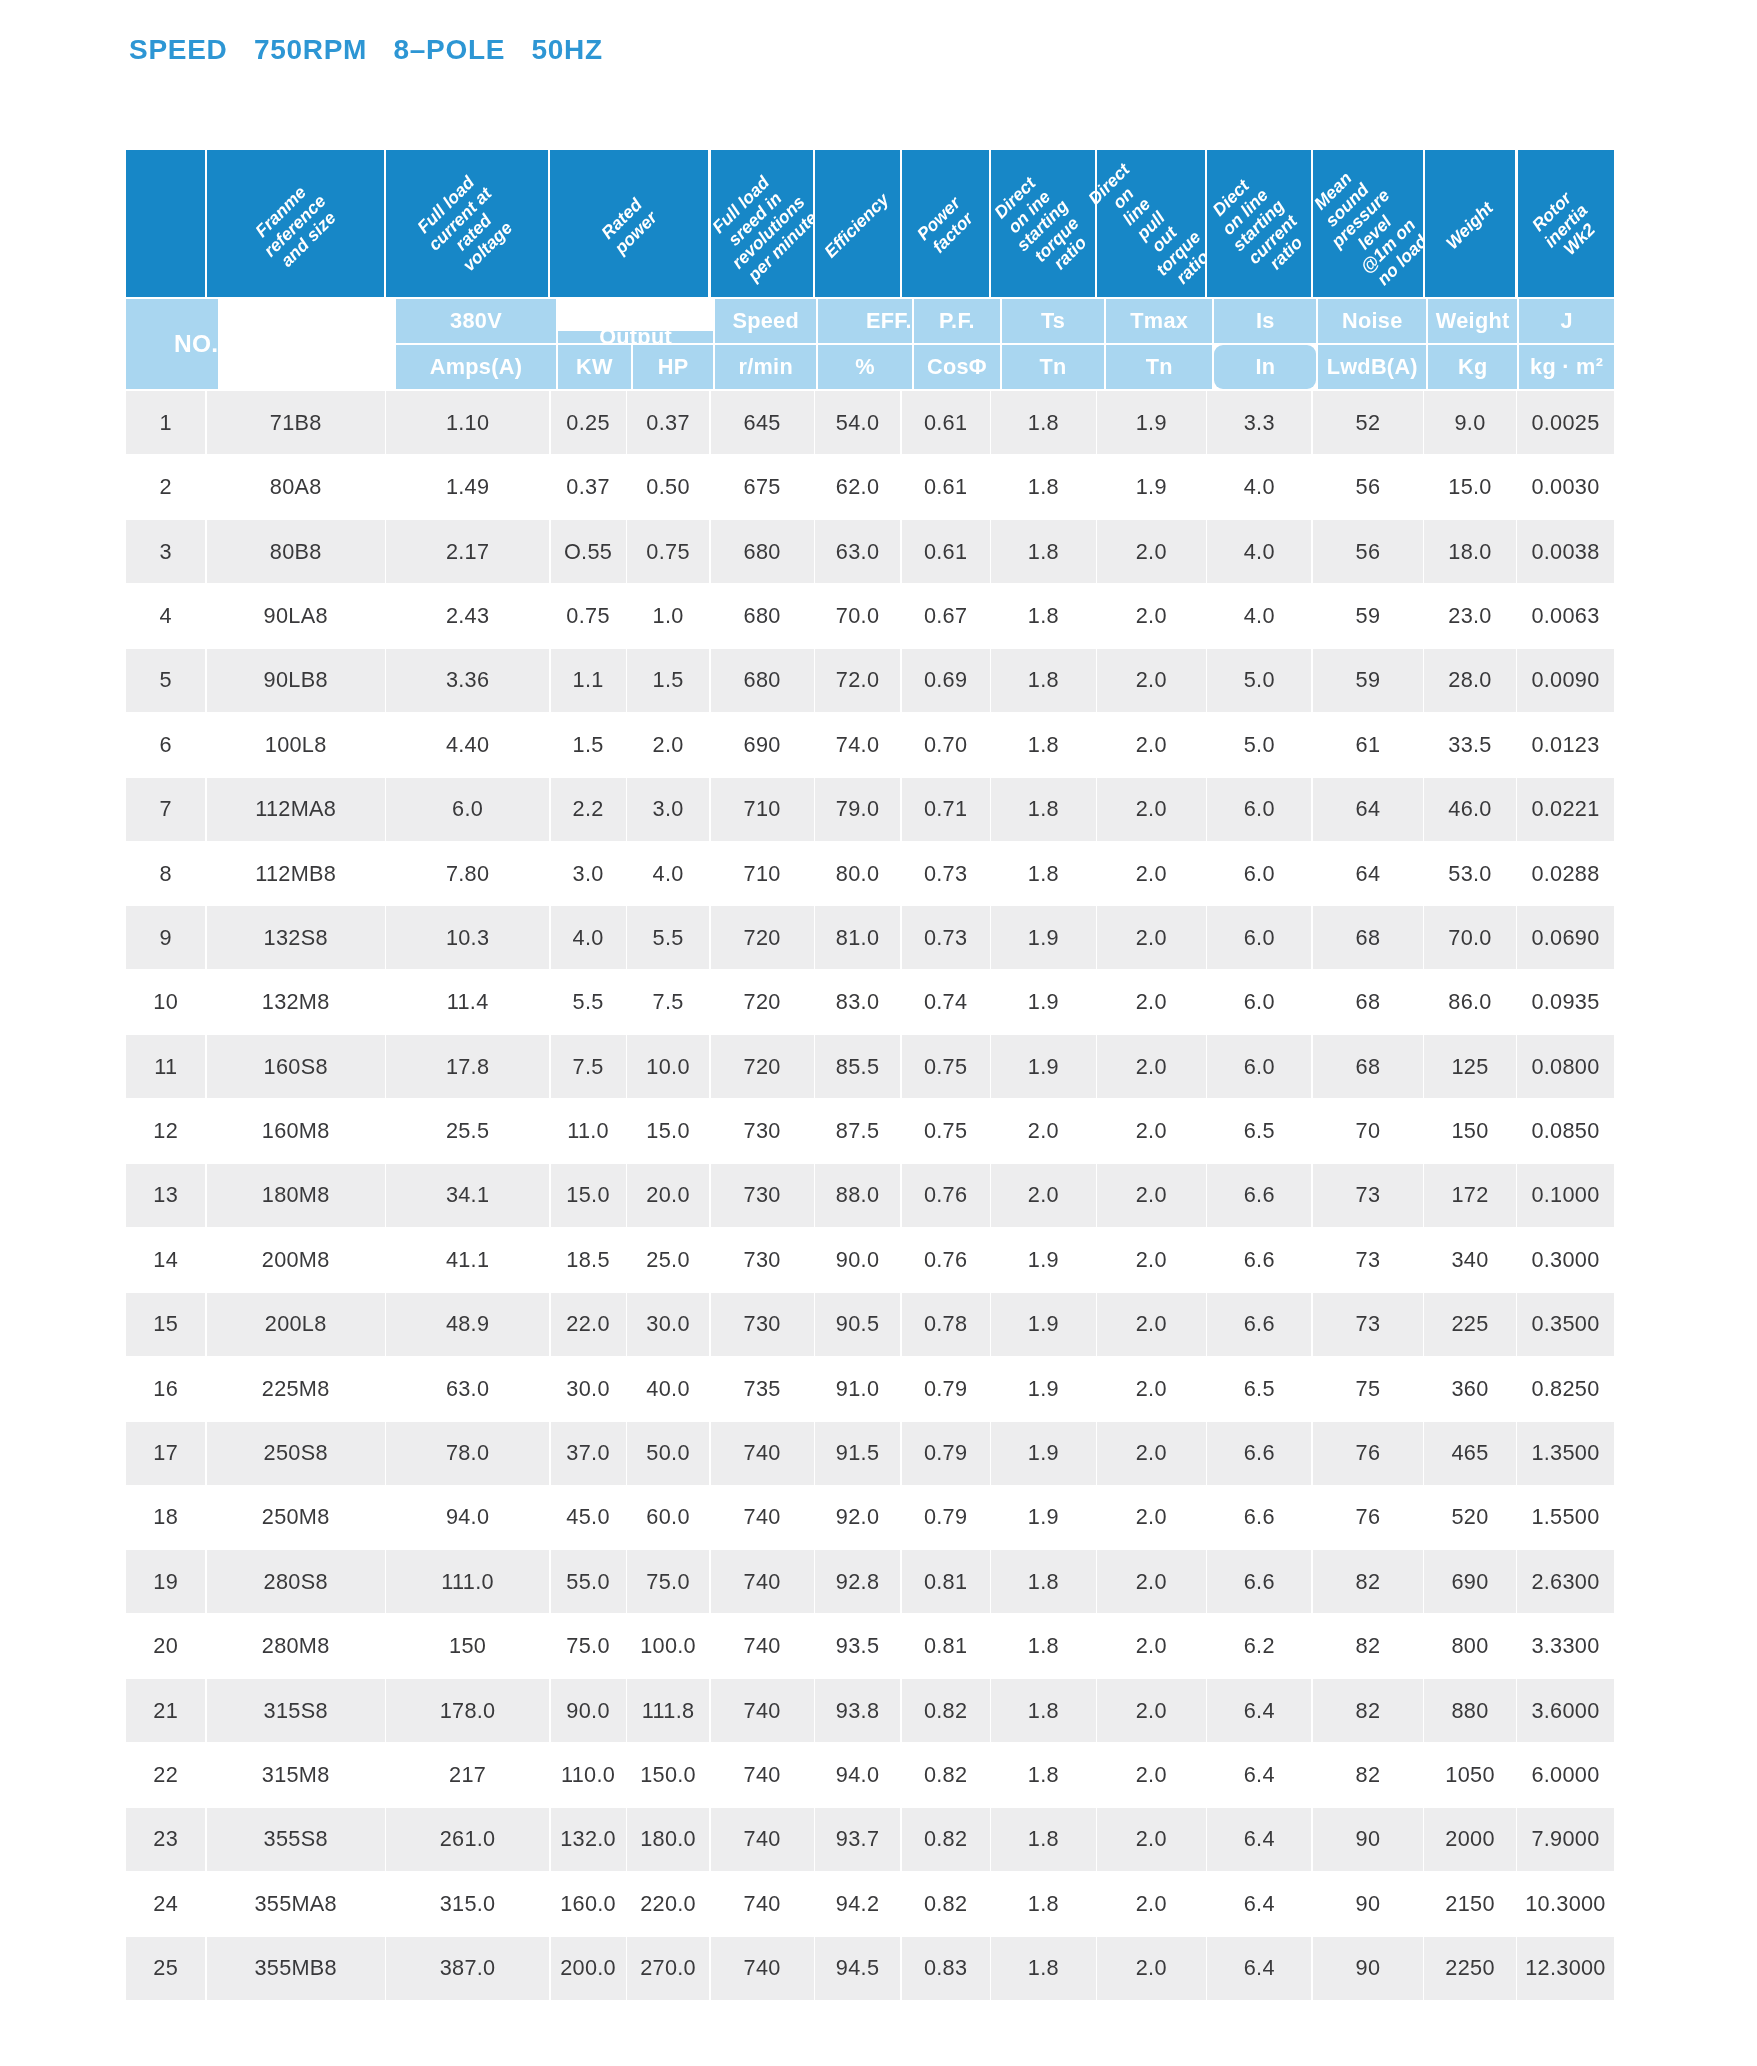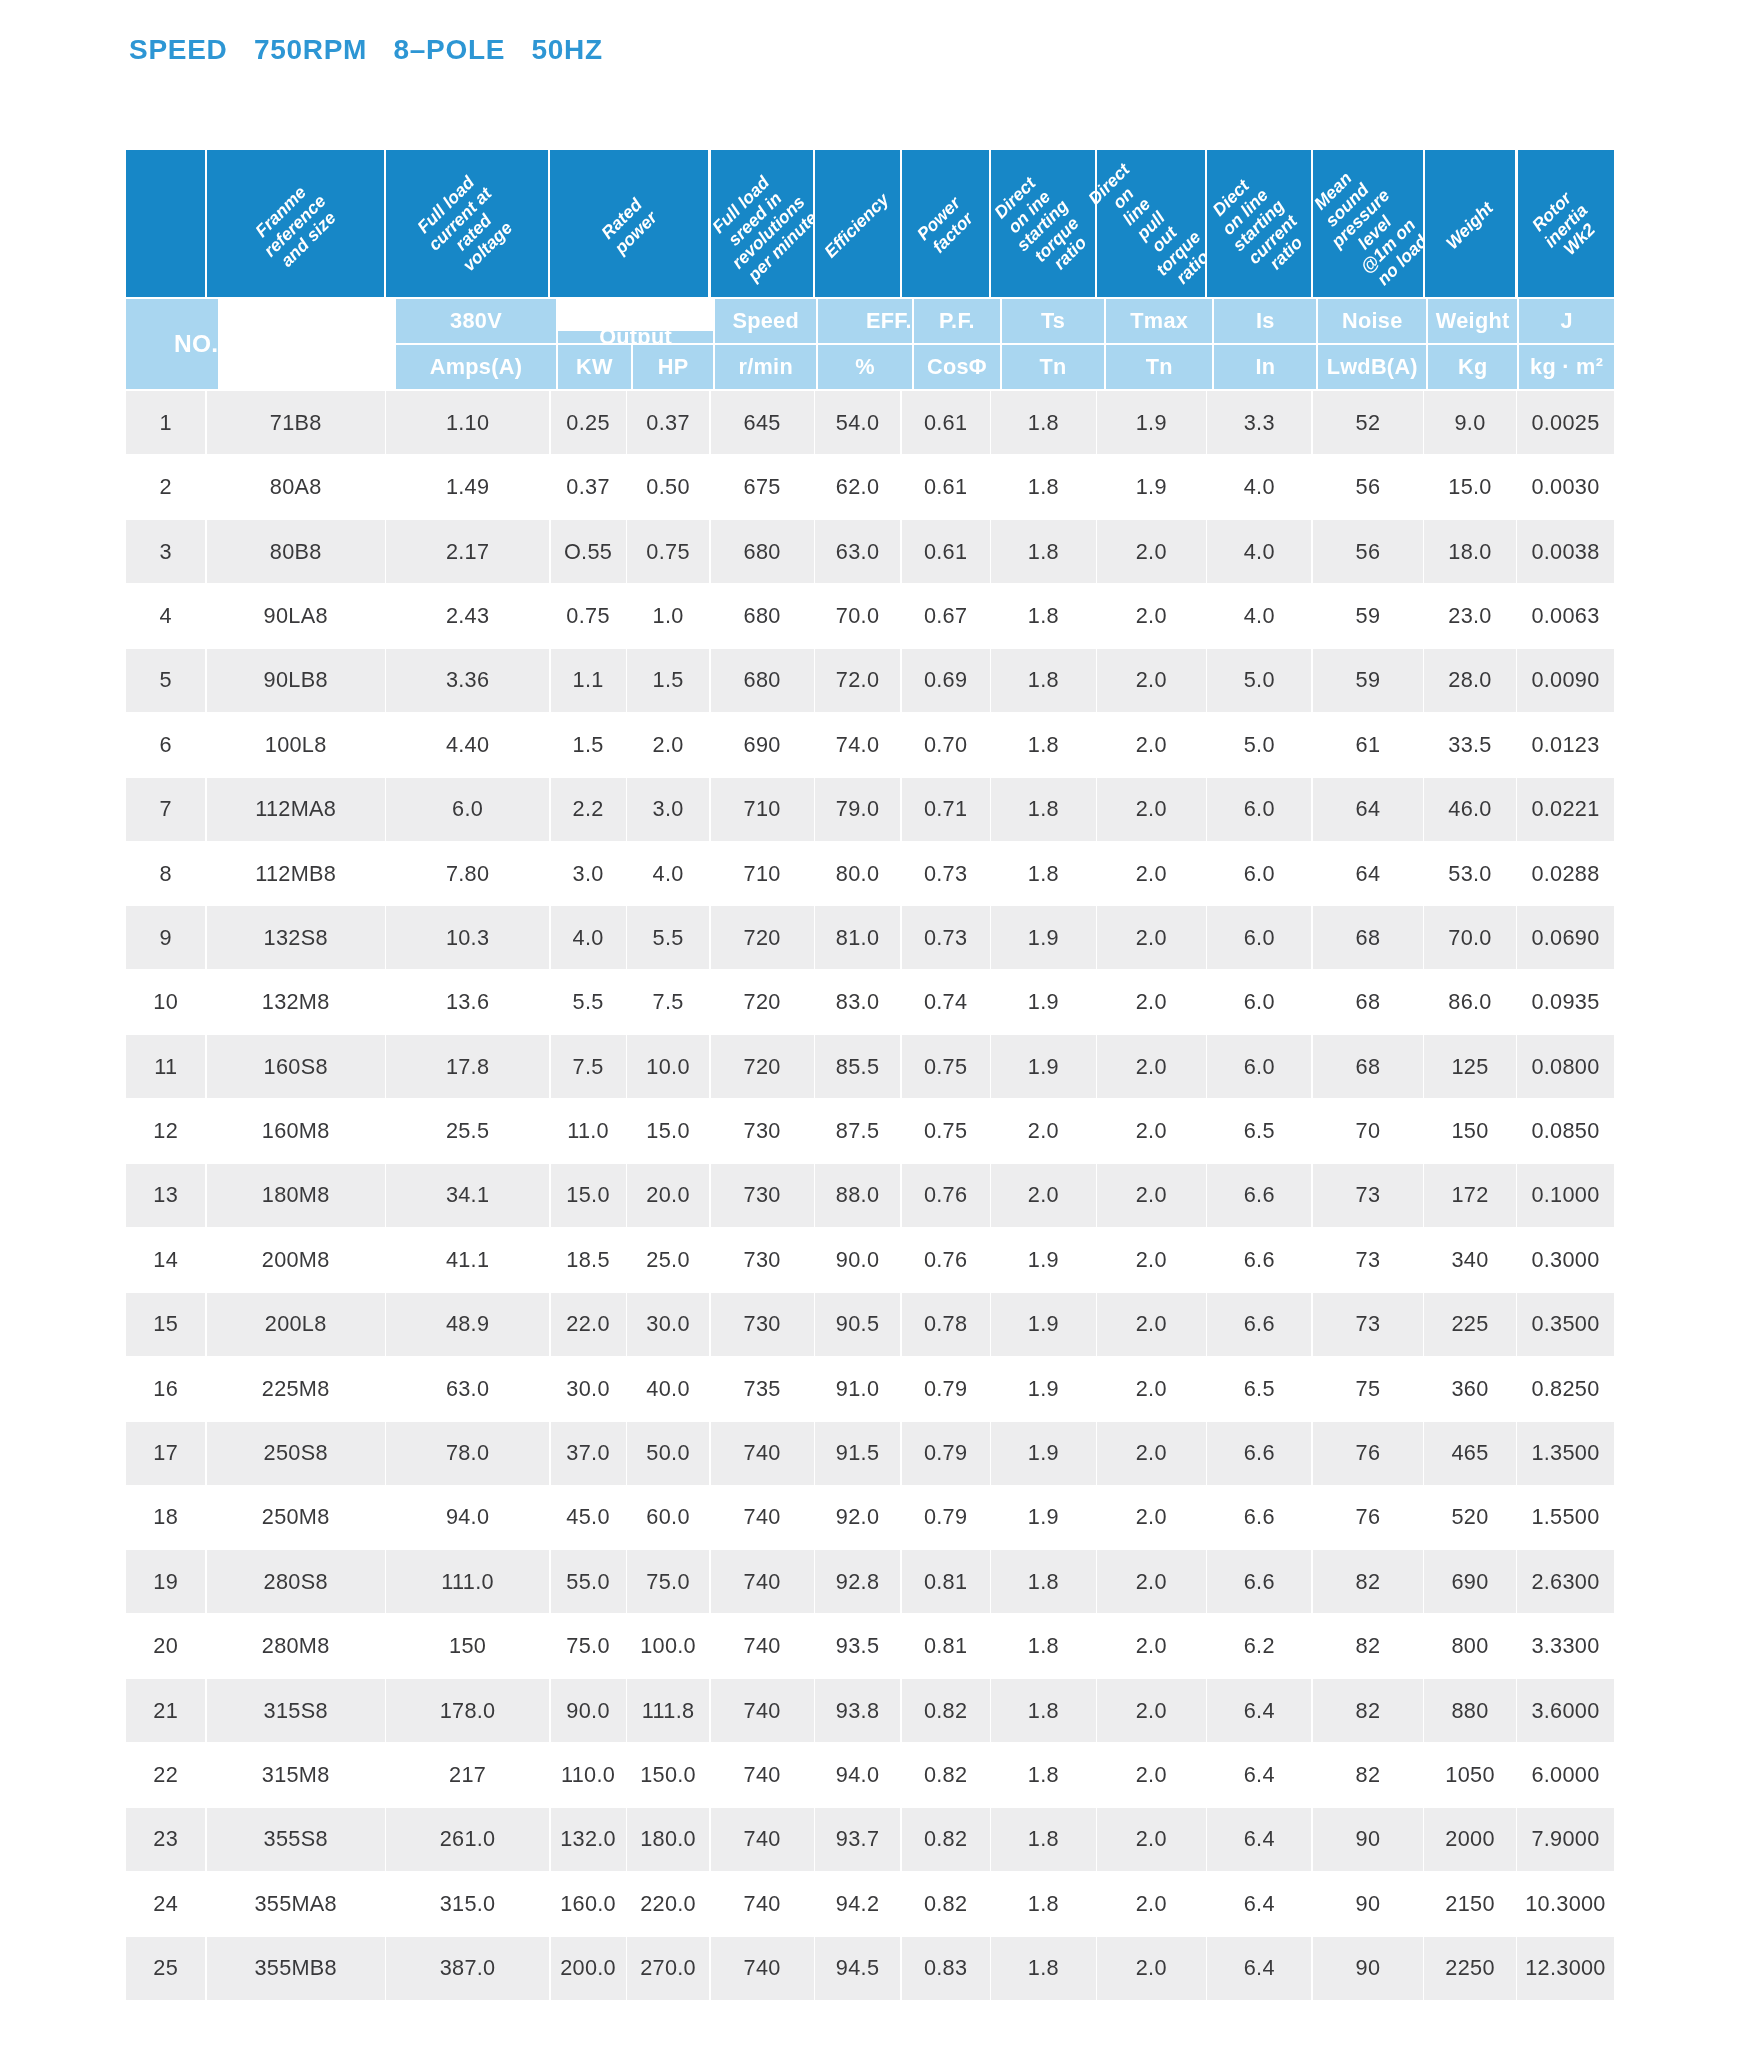--- a/index.html
+++ b/index.html
@@ -181,21 +181,21 @@
       <div class="sub-cell" style="grid-area: 1 / 13 / auto / span 1;">Weight</div>
       <div class="sub-cell" style="grid-area: 1 / 14 / auto / span 1;">J</div>
       <div class="sub-cell" style="grid-area: 2 / 3;">Amps(A)</div>
       <div class="sub-cell" style="grid-area: 2 / 4;">KW</div>
       <div class="sub-cell" style="grid-area: 2 / 5;">HP</div>
       <div class="sub-cell" style="grid-area: 2 / 6;">r/min</div>
       <div class="sub-cell" style="grid-area: 2 / 7;">%</div>
       <div class="sub-cell" style="grid-area: 2 / 8;">CosΦ</div>
       <div class="sub-cell" style="grid-area: 2 / 9;">Tn</div>
       <div class="sub-cell" style="grid-area: 2 / 10;">Tn</div>
-      <div class="sub-cell" style="grid-area: 2 / 11;">In</div>
+      <div class="sub-cell" style="grid-area: 2 / 11; border-radius: 9px;">In</div>
       <div class="sub-cell" style="grid-area: 2 / 12;">LwdB(A)</div>
       <div class="sub-cell" style="grid-area: 2 / 13; text-align: center;">Kg</div>
       <div class="sub-cell" style="grid-area: 2 / 14;">kg · m²</div>
     </div>
 
   <div>
 
   <div class="grid14 data-row row-odd">
         <div class="data-cell">1</div>
         <div class="data-cell">71B8</div>
@@ -336,21 +336,21 @@
         <div class="data-cell">1.9</div>
         <div class="data-cell">2.0</div>
         <div class="data-cell">6.0</div>
         <div class="data-cell">68</div>
         <div class="data-cell">70.0</div>
         <div class="data-cell">0.0690</div>
       </div>
       <div class="grid14 data-row row-even">
         <div class="data-cell">10</div>
         <div class="data-cell">132M8</div>
-        <div class="data-cell">13.6</div>
+        <div class="data-cell">11.4</div>
         <div class="data-cell">5.5</div>
         <div class="data-cell">7.5</div>
         <div class="data-cell">720</div>
         <div class="data-cell">83.0</div>
         <div class="data-cell">0.74</div>
         <div class="data-cell">1.9</div>
         <div class="data-cell">2.0</div>
         <div class="data-cell">6.0</div>
         <div class="data-cell">68</div>
         <div class="data-cell">86.0</div>

